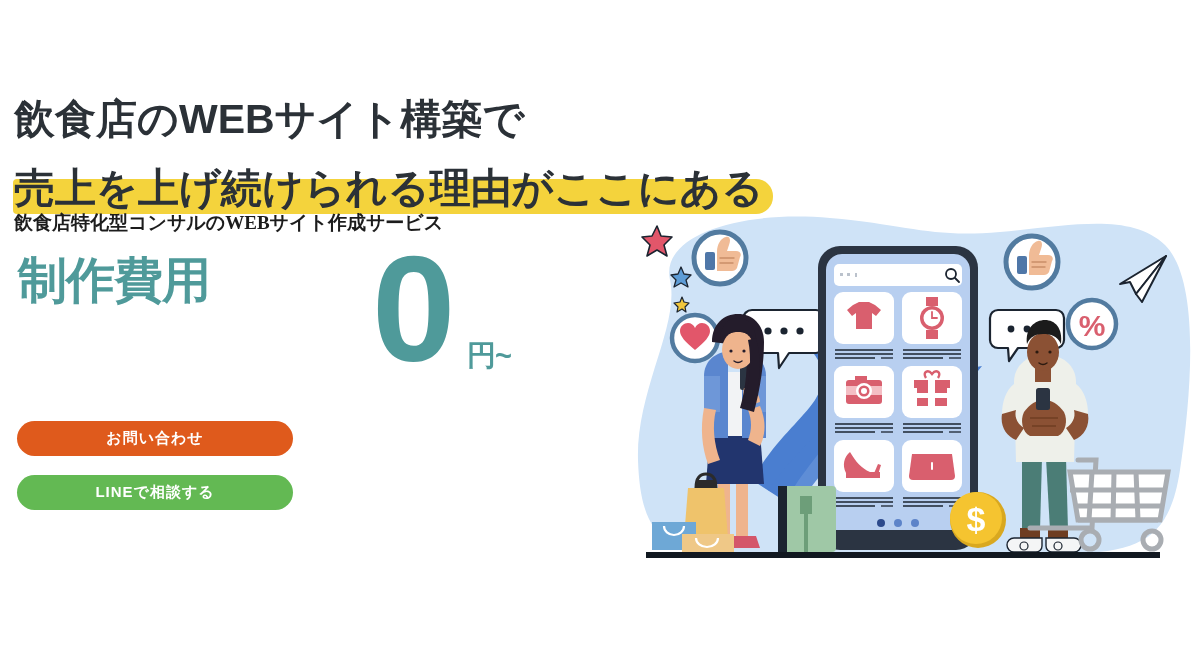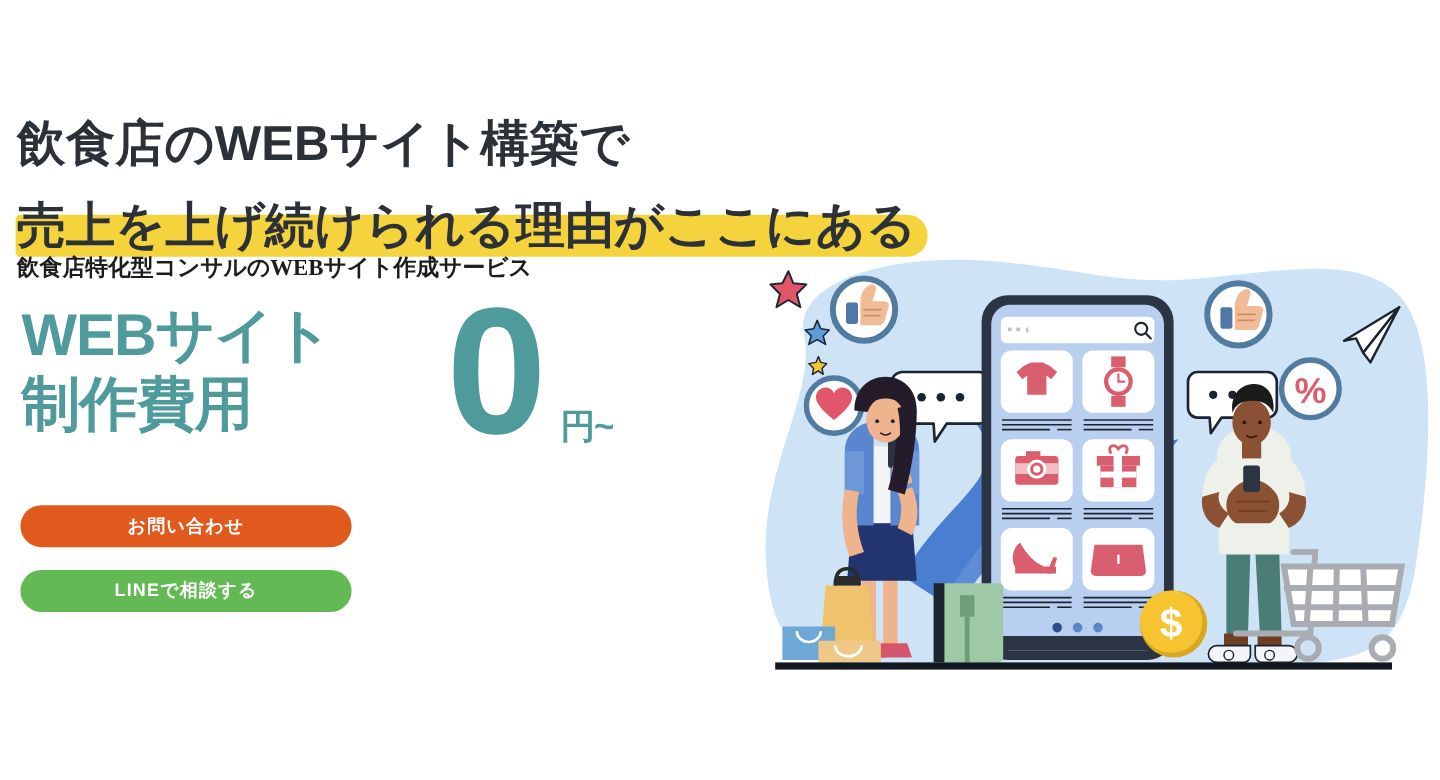--- a/index.html
+++ b/index.html
@@ -78,21 +78,20 @@
       <span class="l2">
         <span class="hl-band" style="width: 760px;"></span>
         <span class="txt">売上を上げ続けられる理由がここにある</span>
       </span>
     </div>
 
     <div class="subhead">飲食店特化型コンサルのWEBサイト作成サービス</div>
 
     <div class="price-wrap">
       <div class="price-label">
-        <span>WEBサイト</span>
         <span>制作費用</span>
       </div>
       <div class="price-zero">0</div>
       <div class="price-unit">円~</div>
     </div>
 
     <button class="btn btn-line">LINEで相談する</button>
     <button class="btn btn-contact">お問い合わせ</button>
   </div>
 

